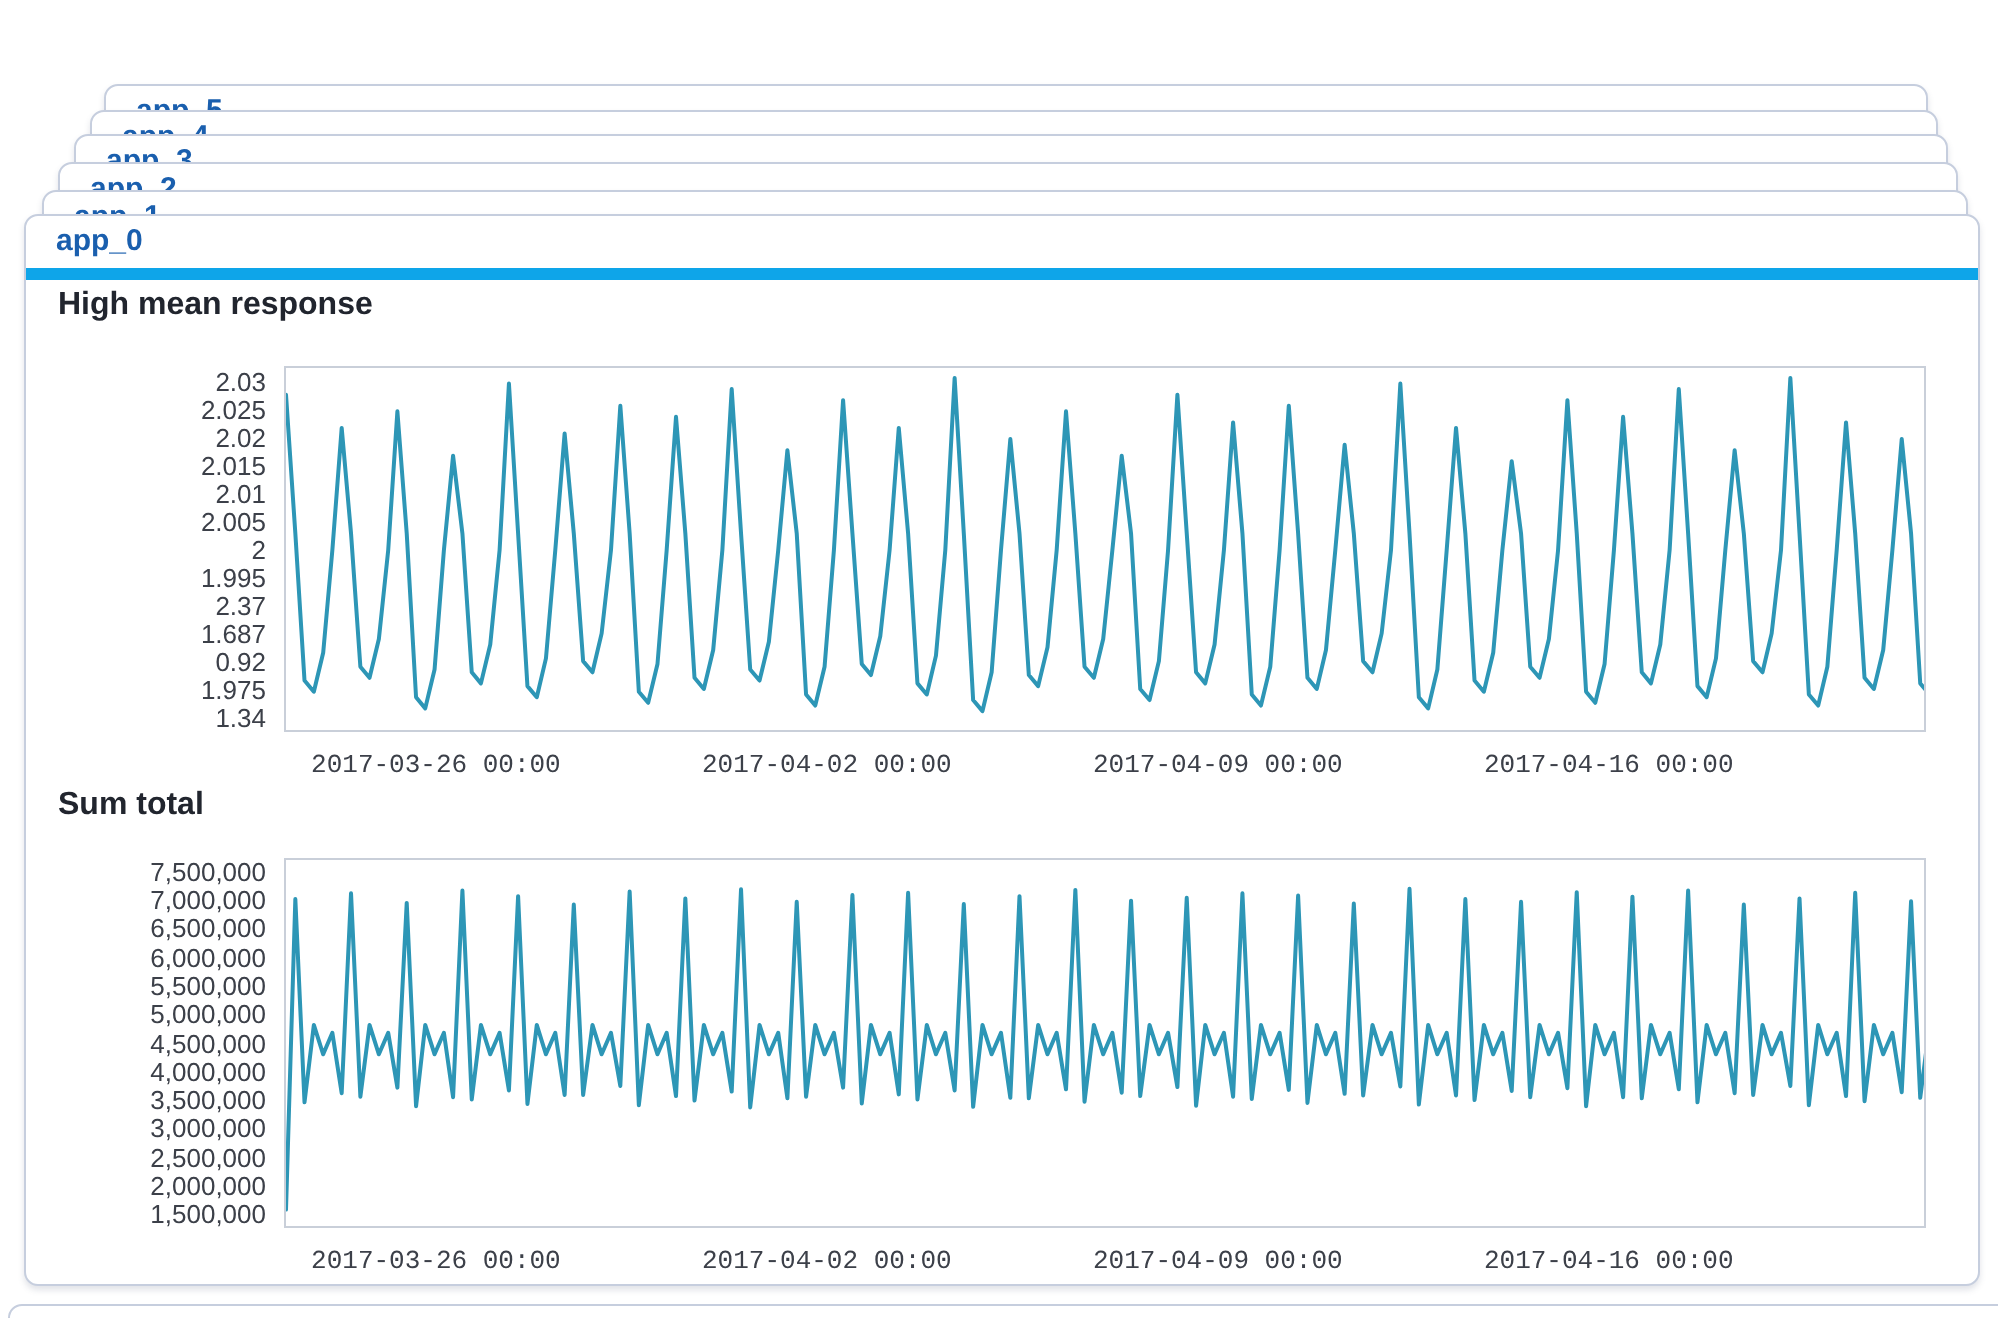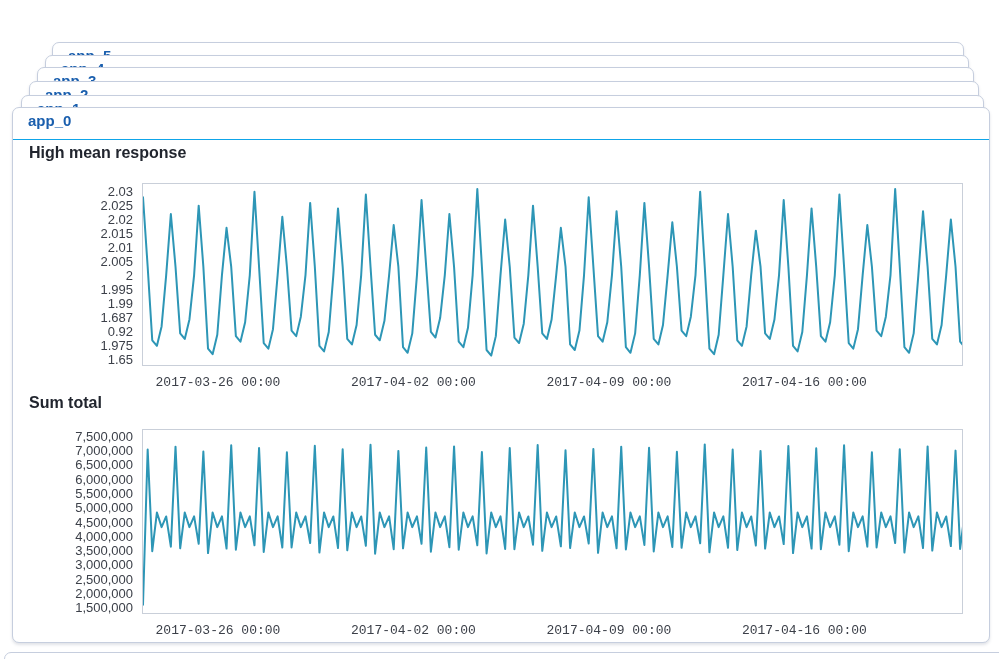--- a/index.html
+++ b/index.html
@@ -16,21 +16,21 @@
               color:#1a5fae; line-height:17px; }
 
   .b5 { left:52px; top:42px;  width:912px; height:80px; z-index:1; }
   .b4 { left:45px; top:55px;  width:924px; height:80px; z-index:2; }
   .b3 { left:37px; top:67px;  width:937px; height:80px; z-index:3; }
   .b2 { left:29px; top:81px;  width:950px; height:80px; z-index:4; }
   .b1 { left:21px; top:95px;  width:963px; height:80px; z-index:5; }
   .front { left:12px; top:107px; width:978px; height:536px; z-index:6; }
 
   .card-header { position:absolute; left:0; top:0; width:100%; height:32px;
-                 border-bottom:1px solid #0ea5e9; }
+                 border-bottom:6px solid #0ea5e9; }
 
   .chart { position:absolute; left:0; width:978px; }
   .chart1 { top:36px;  height:250px; }
   .chart2 { top:286px; height:246px; }
   .chart-title { position:absolute; left:16px; top:0; font-size:16px; font-weight:bold;
                  color:#21252e; }
   .ylabels { position:absolute; left:0; width:120px; }
   .plot    { position:absolute; left:129px; width:821px; background:#ffffff;
              border:1px solid #c9cfd9; overflow:hidden; }
   .plot svg { position:absolute; left:0; top:0; width:100%; height:100%; display:block; }
@@ -78,25 +78,25 @@
       <div class="chart-title">High mean response</div>
       <div class="ylabels">
           <span class="ytick" style="top: 4.29448%;">2.03</span>
           <span class="ytick" style="top: 11.9632%;">2.025</span>
           <span class="ytick" style="top: 19.6319%;">2.02</span>
           <span class="ytick" style="top: 27.3006%;">2.015</span>
           <span class="ytick" style="top: 34.9693%;">2.01</span>
           <span class="ytick" style="top: 42.638%;">2.005</span>
           <span class="ytick" style="top: 50.3067%;">2</span>
           <span class="ytick" style="top: 57.9755%;">1.995</span>
-          <span class="ytick" style="top: 65.6442%;">1.99</span>
+          <span class="ytick" style="top: 65.6442%;">2.37</span>
           <span class="ytick" style="top: 73.3129%;">1.687</span>
           <span class="ytick" style="top: 80.9816%;">0.92</span>
           <span class="ytick" style="top: 88.6503%;">1.975</span>
-          <span class="ytick" style="top: 96.319%;">1.65</span>
+          <span class="ytick" style="top: 96.319%;">1.34</span>
         </div>
       <div class="plot">
           <svg viewBox="0 0 1000 1000" preserveAspectRatio="none">
             <polyline points="0.0,73.6 5.7,457.1 11.3,863.5 17.0,894.2 22.7,786.8 28.3,503.1 34.0,165.6 39.7,457.1 45.4,825.2 51.0,855.8 56.7,748.5 62.4,503.1 68.0,119.6 73.7,457.1 79.4,909.5 85.0,940.2 90.7,832.8 96.4,503.1 102.0,242.3 107.7,457.1 113.4,840.5 119.0,871.2 124.7,763.8 130.4,503.1 136.1,42.9 141.7,457.1 147.4,878.8 153.1,909.5 158.7,802.1 164.4,503.1 170.1,181.0 175.7,457.1 181.4,809.8 187.1,840.5 192.7,733.1 198.4,503.1 204.1,104.3 209.8,457.1 215.4,894.2 221.1,924.8 226.8,817.5 232.4,503.1 238.1,135.0 243.8,457.1 249.4,855.8 255.1,886.5 260.8,779.1 266.4,503.1 272.1,58.3 277.8,457.1 283.4,832.8 289.1,863.5 294.8,756.1 300.5,503.1 306.1,227.0 311.8,457.1 317.5,901.8 323.1,932.5 328.8,825.2 334.5,503.1 340.1,89.0 345.8,457.1 351.5,817.5 357.1,848.2 362.8,740.8 368.5,503.1 374.1,165.6 379.8,457.1 385.5,871.2 391.2,901.8 396.8,794.5 402.5,503.1 408.2,27.6 413.8,457.1 419.5,917.2 425.2,947.9 430.8,840.5 436.5,503.1 442.2,196.3 447.8,457.1 453.5,848.2 459.2,878.8 464.9,771.5 470.5,503.1 476.2,119.6 481.9,457.1 487.5,825.2 493.2,855.8 498.9,748.5 504.5,503.1 510.2,242.3 515.9,457.1 521.5,886.5 527.2,917.2 532.9,809.8 538.5,503.1 544.2,73.6 549.9,457.1 555.6,840.5 561.2,871.2 566.9,763.8 572.6,503.1 578.2,150.3 583.9,457.1 589.6,901.8 595.2,932.5 600.9,825.2 606.6,503.1 612.2,104.3 617.9,457.1 623.6,855.8 629.3,886.5 634.9,779.1 640.6,503.1 646.3,211.7 651.9,457.1 657.6,809.8 663.3,840.5 668.9,733.1 674.6,503.1 680.3,42.9 685.9,457.1 691.6,909.5 697.3,940.2 702.9,832.8 708.6,503.1 714.3,165.6 720.0,457.1 725.6,863.5 731.3,894.2 737.0,786.8 742.6,503.1 748.3,257.7 754.0,457.1 759.6,825.2 765.3,855.8 771.0,748.5 776.6,503.1 782.3,89.0 788.0,457.1 793.7,894.2 799.3,924.8 805.0,817.5 810.7,503.1 816.3,135.0 822.0,457.1 827.7,840.5 833.3,871.2 839.0,763.8 844.7,503.1 850.3,58.3 856.0,457.1 861.7,878.8 867.3,909.5 873.0,802.1 878.7,503.1 884.4,227.0 890.0,457.1 895.7,809.8 901.4,840.5 907.0,733.1 912.7,503.1 918.4,27.6 924.0,457.1 929.7,901.8 935.4,932.5 941.0,825.2 946.7,503.1 952.4,150.3 958.0,457.1 963.7,855.8 969.4,886.5 975.1,779.1 980.7,503.1 986.4,196.3 992.1,457.1 997.7,871.2 1003.4,901.8 1009.1,794.5 1014.7,503.1" fill="none" stroke="#2d96b6" stroke-width="2" stroke-linejoin="round" stroke-linecap="round" vector-effect="non-scaling-stroke"></polyline>
           </svg>
         </div>
       <div class="xlabels">
           <span class="xtick" style="left: 9.2517%;">2017-03-26 00:00</span>
           <span class="xtick" style="left: 33.0612%;">2017-04-02 00:00</span>
           <span class="xtick" style="left: 56.8707%;">2017-04-09 00:00</span>

